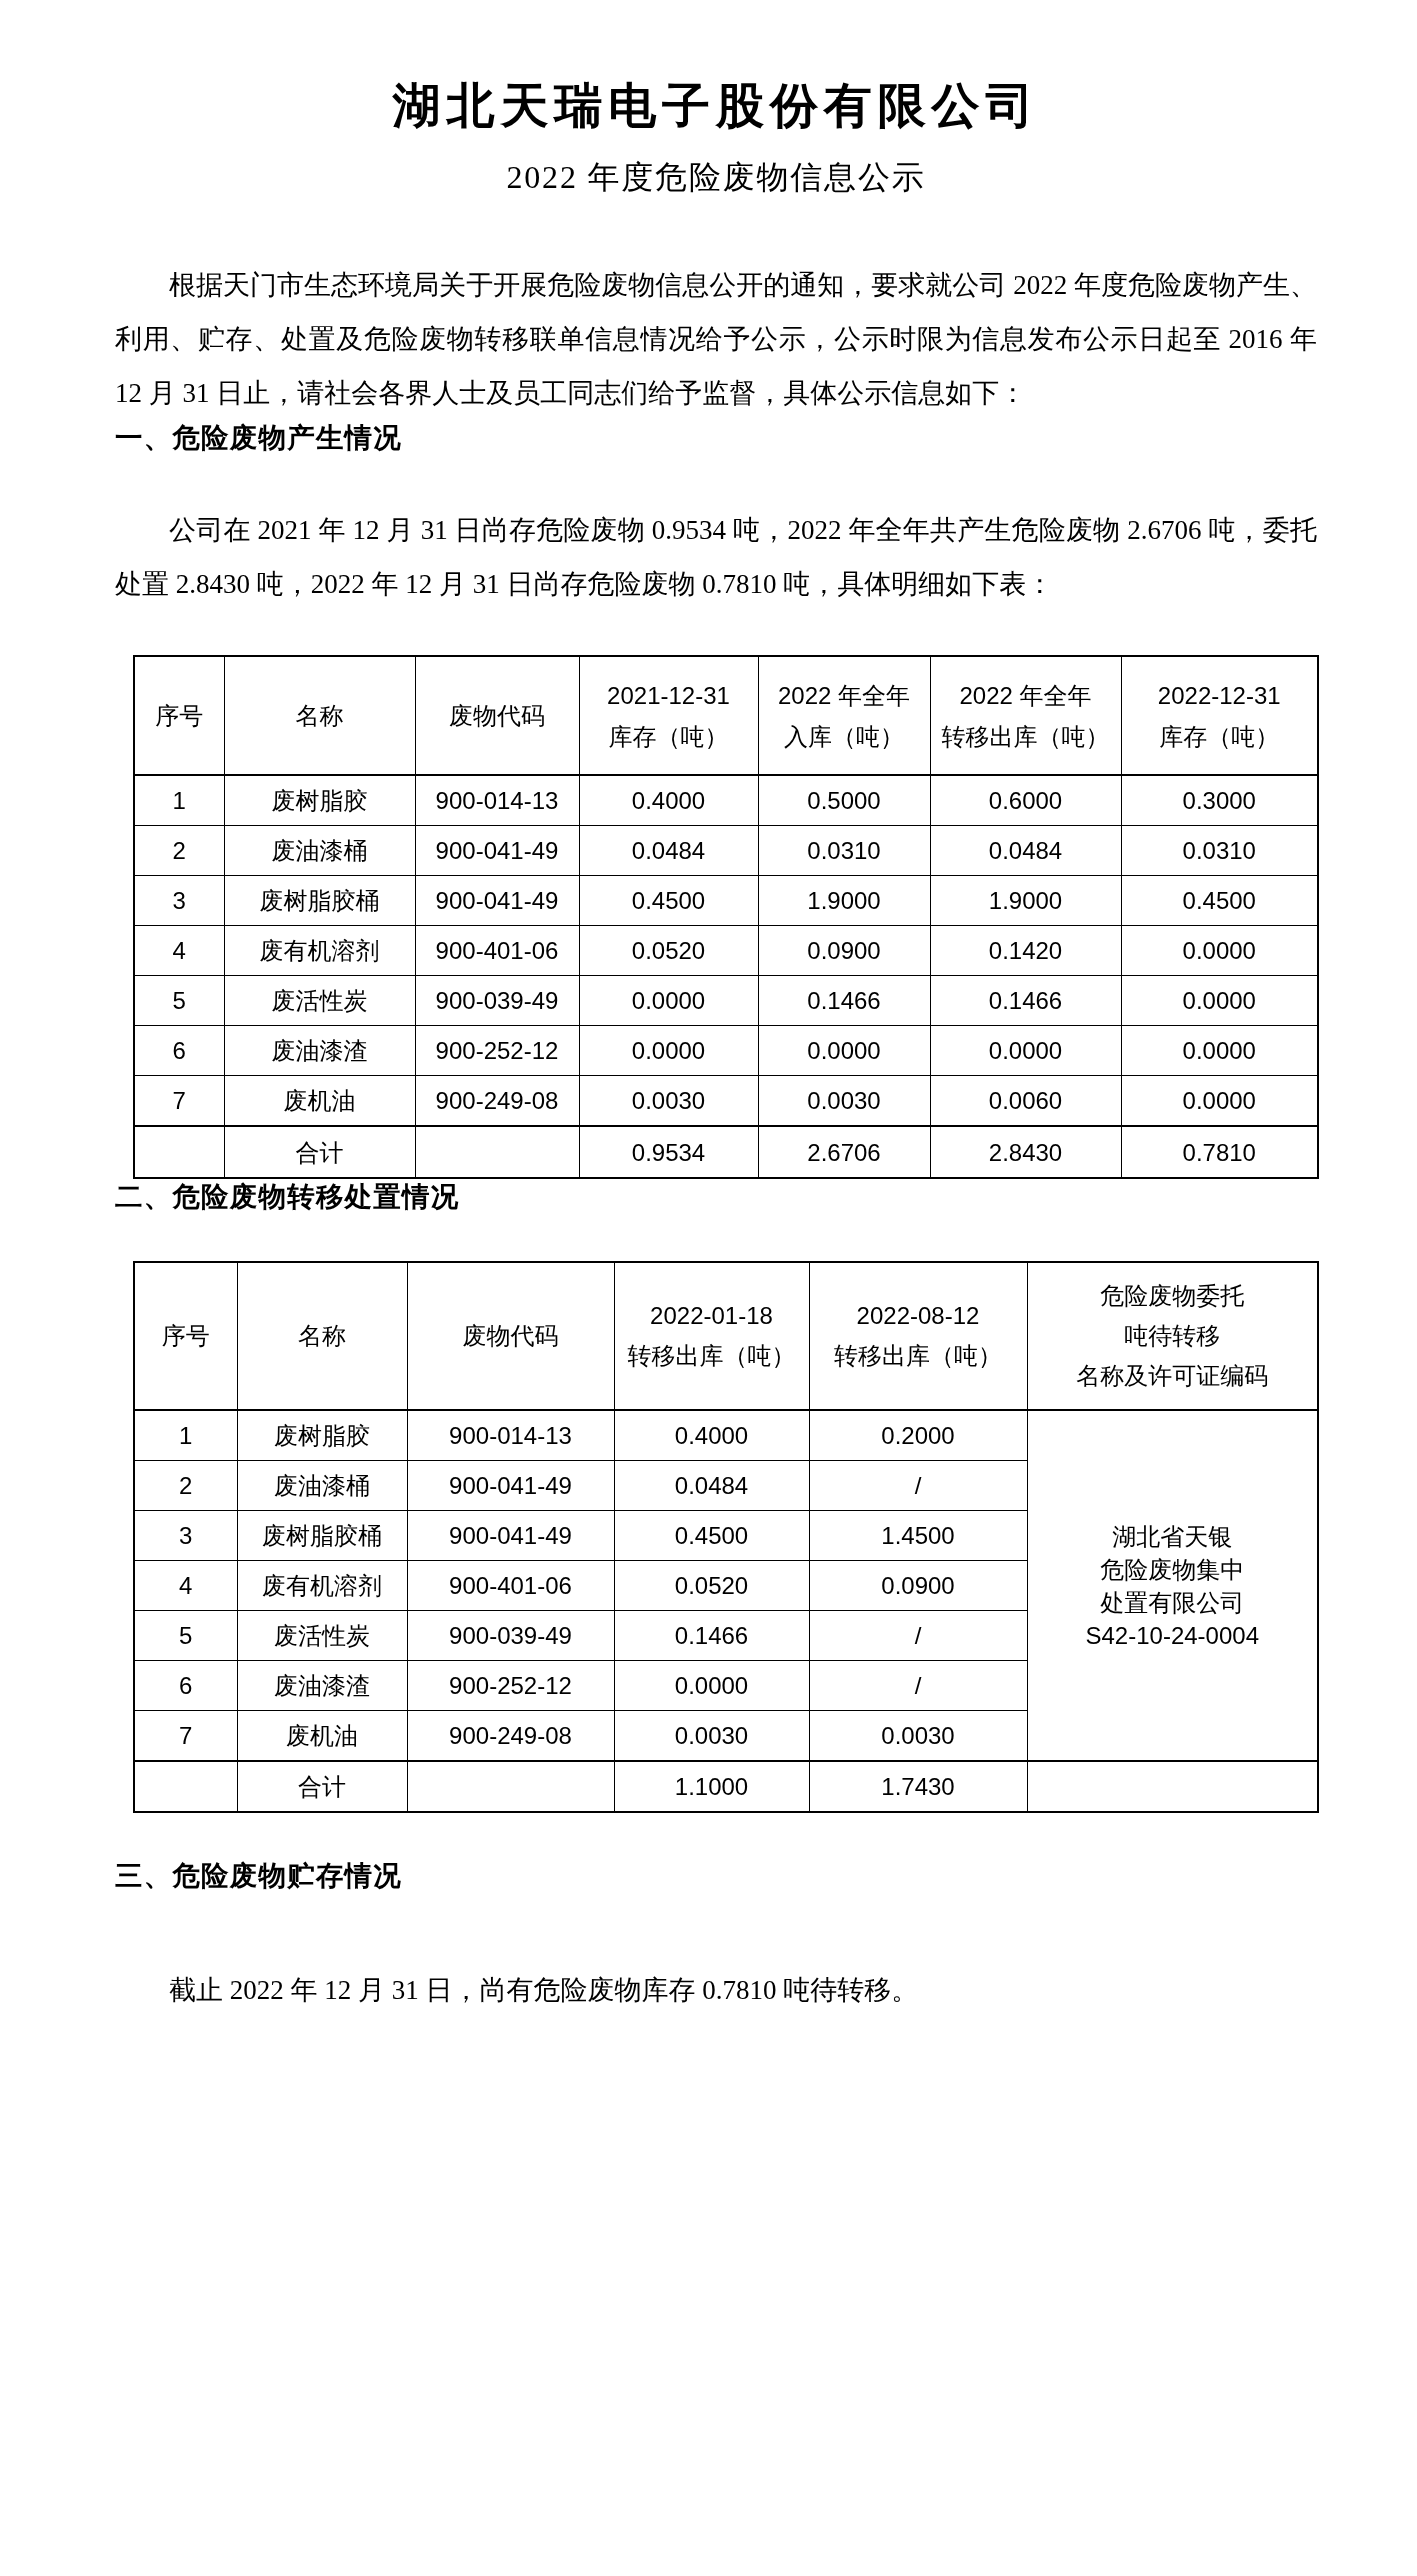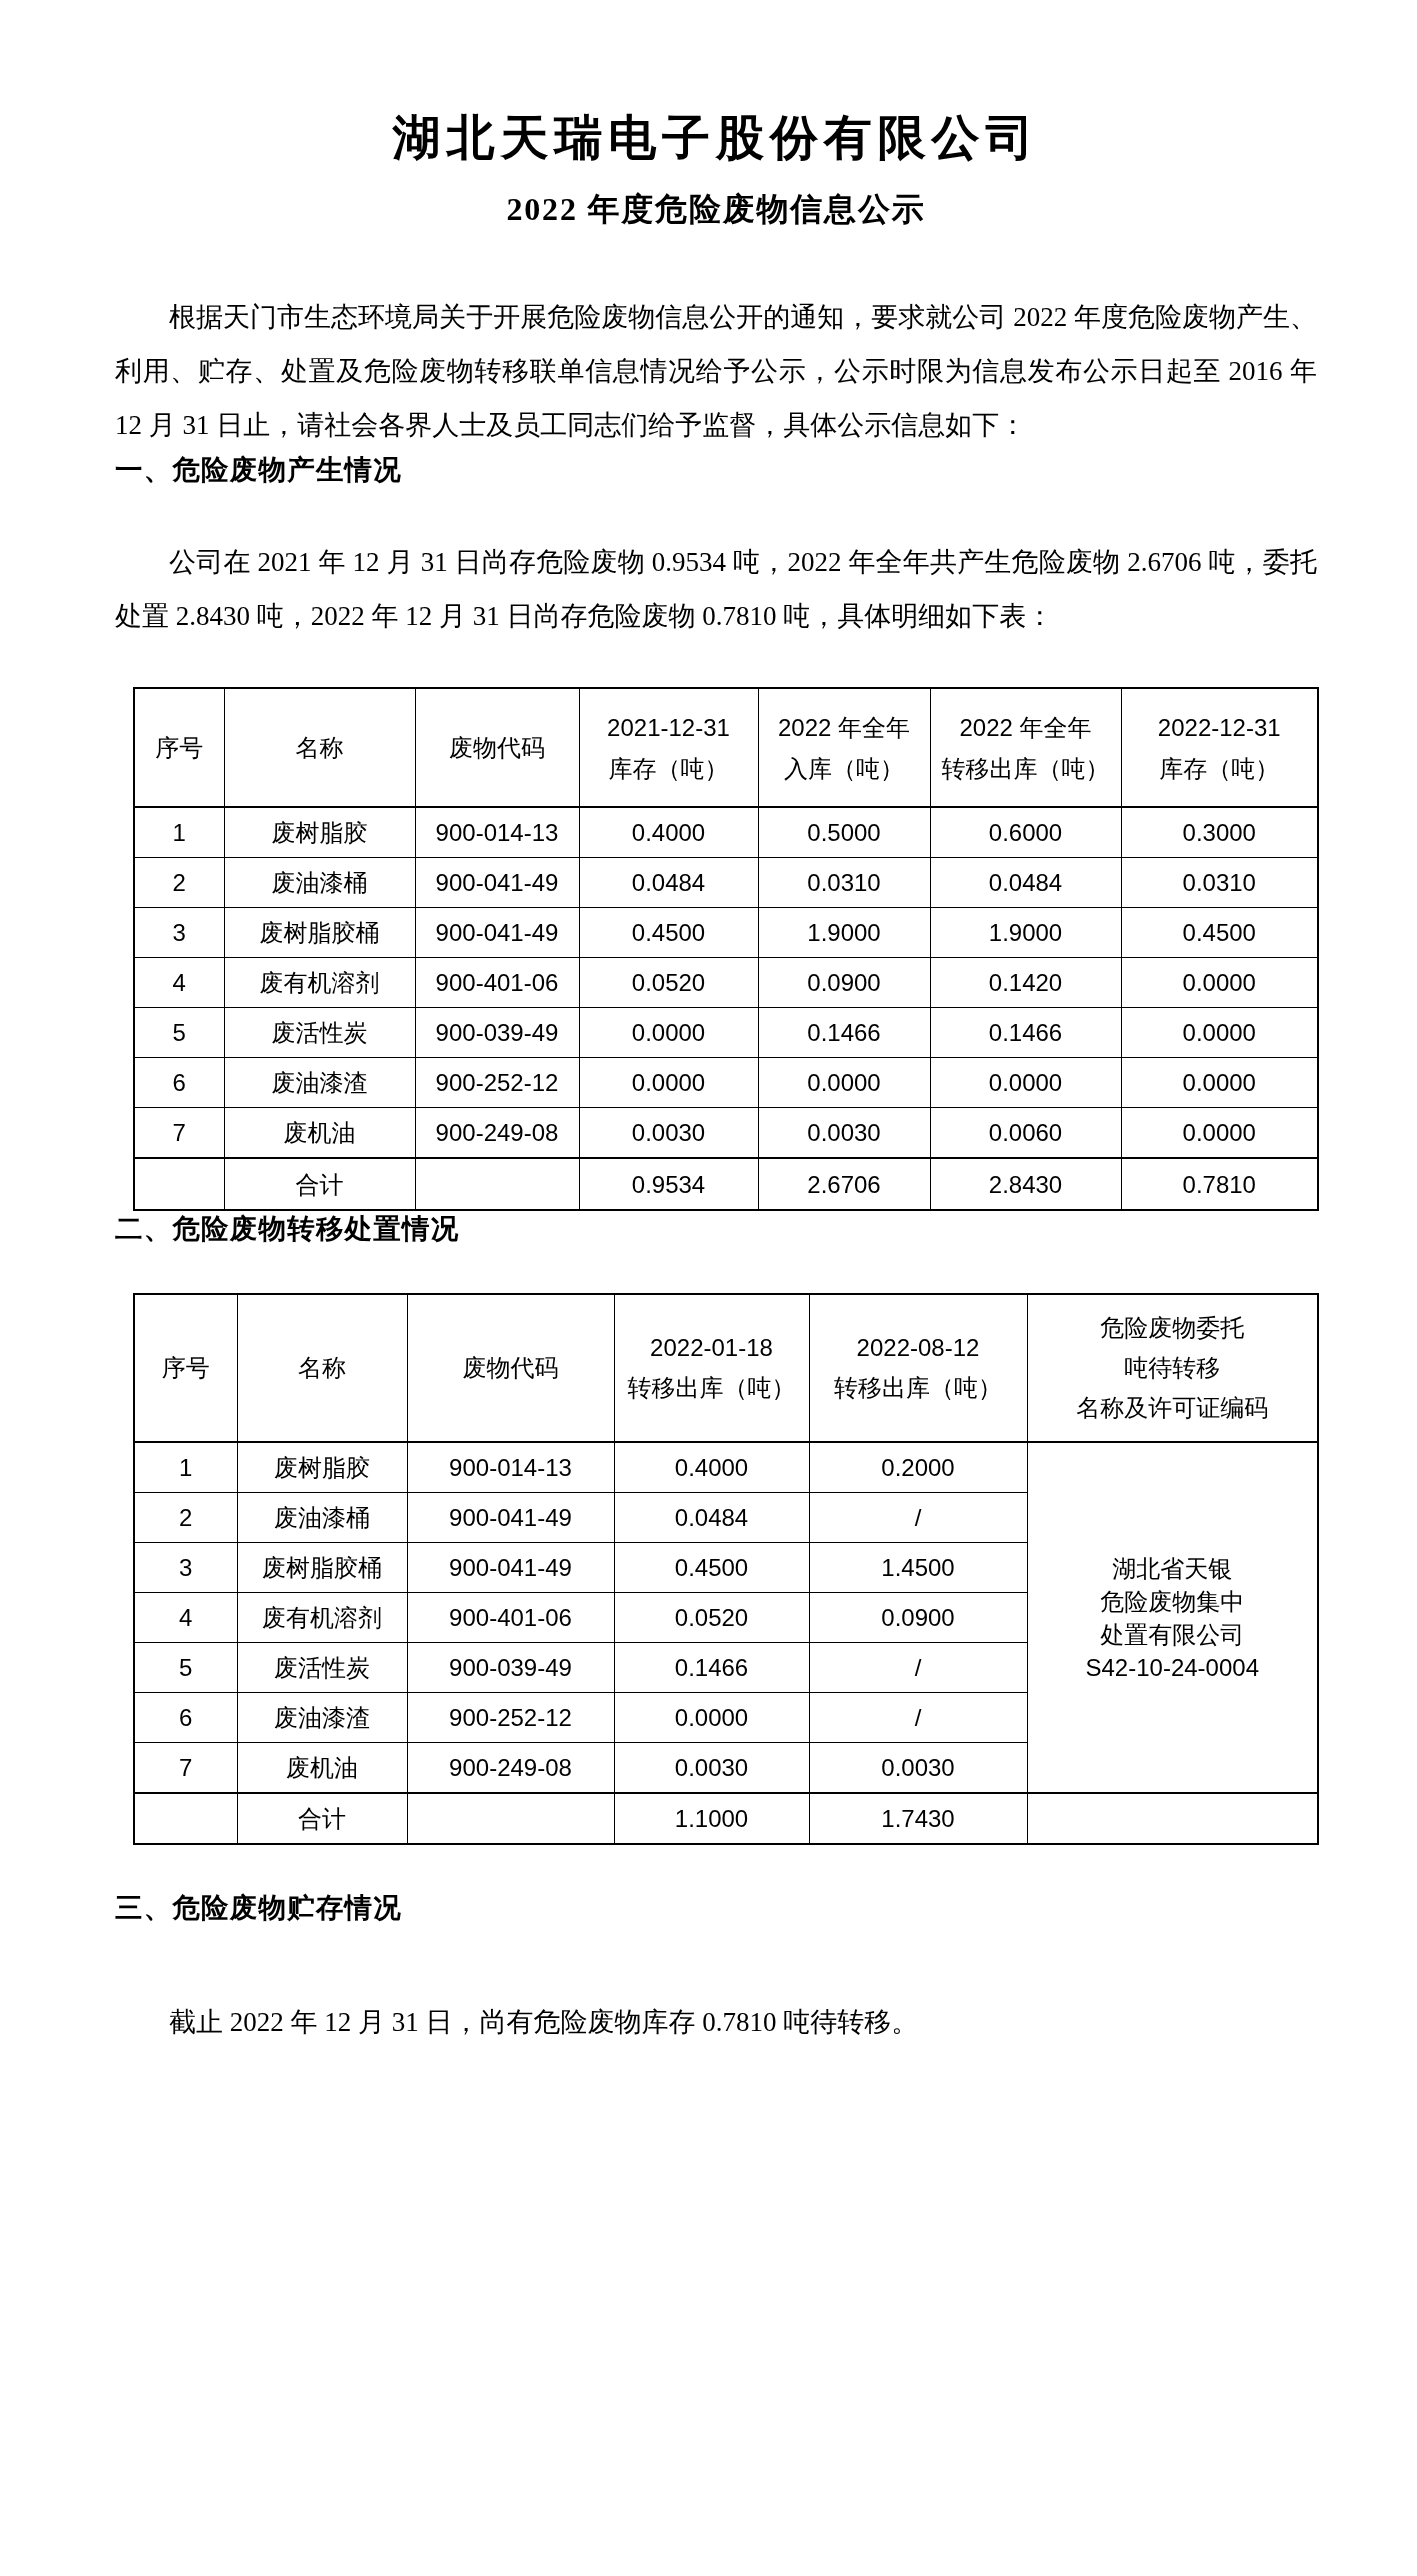--- a/index.html
+++ b/index.html
@@ -2,28 +2,28 @@
 <html style="font-size:9.4px"><head>
 <meta charset="utf-8">
 <style>
   html,body{margin:0;padding:0;background:#ffffff;}
   body{
     width:1418px;height:2576px;
     color:#000;
     font-family:"Liberation Serif","DejaVu Serif",serif;
     -webkit-font-smoothing:antialiased;
   }
-  .page{box-sizing:border-box;width:1418px;height:2132px;padding:108px 101px 0 115px;overflow:hidden;}
+  .page{box-sizing:border-box;width:1418px;height:2132px;padding:76px 101px 0 115px;overflow:hidden;}
   .doc-title{
     font-size:48px;font-weight:bold;text-align:center;letter-spacing:5.9px;
     line-height:59px;margin:0;
     font-family:"Liberation Serif","DejaVu Serif",serif;
   }
   .doc-subtitle{
-    font-size:32px;font-weight:bold;text-align:center;letter-spacing:1.8px;
+    font-size:32px;font-weight:normal;text-align:center;letter-spacing:1.8px;
     line-height:40px;margin:22px 0 0 0;
   }
   .para{
     font-size:27px;line-height:54px;text-align:justify;
     text-indent:2em;margin:0;
   }
   .intro{margin-top:61px;}
   .sec-heading{
     font-size:27.5px;font-weight:bold;line-height:35px;margin:0;
     font-family:"Liberation Sans","DejaVu Sans",sans-serif;

